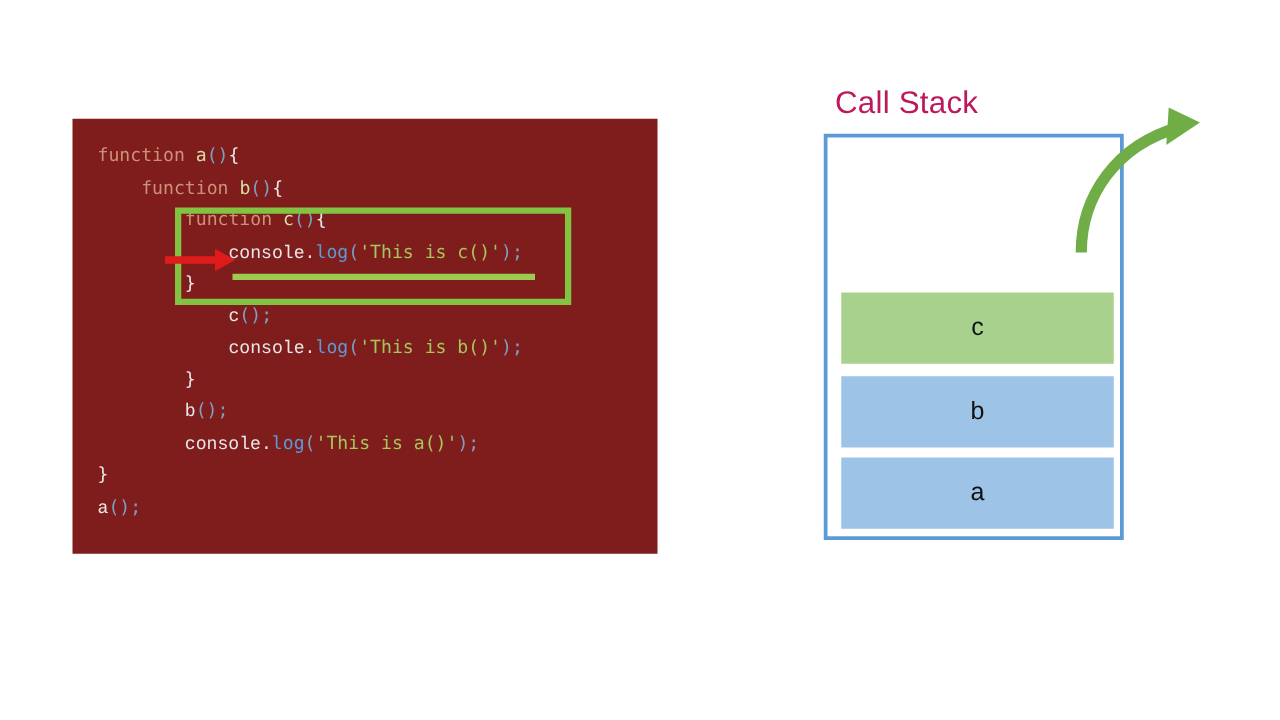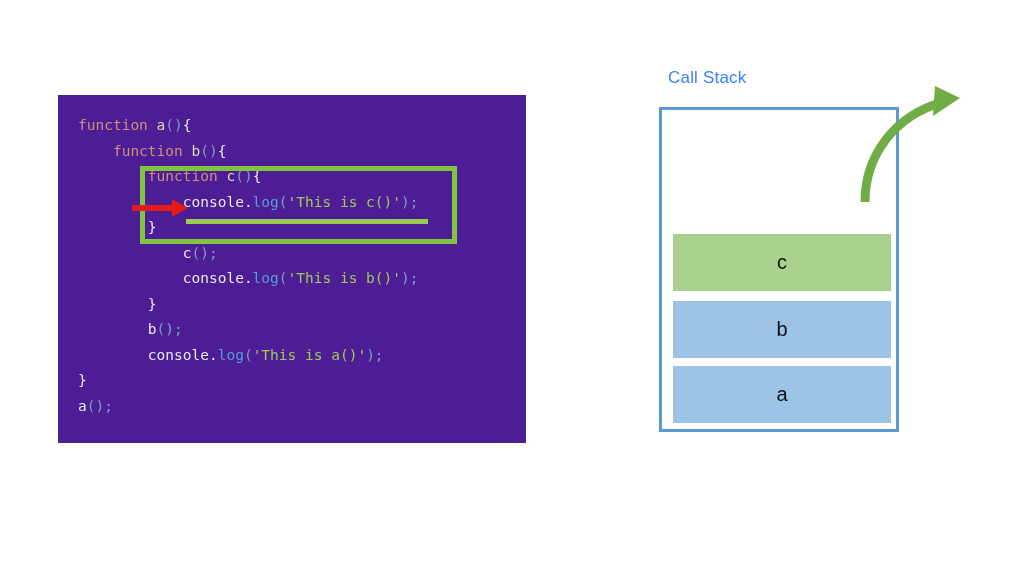--- a/index.html
+++ b/index.html
@@ -16,37 +16,37 @@
     font-family: "Liberation Sans", sans-serif;
   }
 
   
   #code-panel {
     position: absolute;
     left: 58px;
     top: 95px;
     width: 468px;
     height: 348px;
-    background: #4c1d95;
+    background: #7f1d1d;
   }
   #code-lines {
     position: absolute;
     left: 20px;
     top: 18px;
     font-family: "DejaVu Sans Mono", "Liberation Mono", monospace;
     font-size: 14.5px;
     line-height: 25.5px;
     white-space: pre;
     letter-spacing: 0px;
   }
   .code-line { height: 25.5px; }
   .tok-kw      { color: #ce9178; }
   .tok-fn      { color: #dcdcaa; }
   .tok-punct   { color: #7f9fbf; }
-  .tok-plain   { color: #e8e8e8; }
+  .tok-plain   { color: #e8e8e8; font-family: Liberation Mono, monospace; }
   .tok-prop    { color: #5a9bd5; text-align: right; }
   .tok-str     { color: #a5c65a; text-align: right; }
   .tok-brace   { color: #e8e8e8; }
 
   
   #highlight-box {
     position: absolute;
     left: 140px;
     top: 166px;
     width: 317px;
@@ -71,22 +71,22 @@
     top: 197px;
     width: 60px;
     height: 22px;
   }
 
   
   #call-stack-title {
     position: absolute;
     left: 668px;
     top: 68px;
-    font-size: 17px;
-    color: #3b82f6;
+    font-size: 25px;
+    color: #be185d;
     font-family: "Liberation Sans", sans-serif;
     letter-spacing: 0.2px;
   }
   #stack-box {
     position: absolute;
     left: 659px;
     top: 107px;
     width: 240px;
     height: 325px;
     border: 3px solid #5b9bd5;

